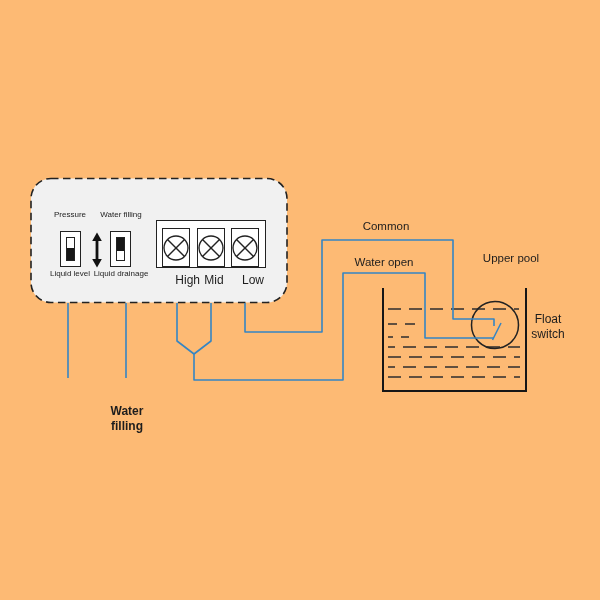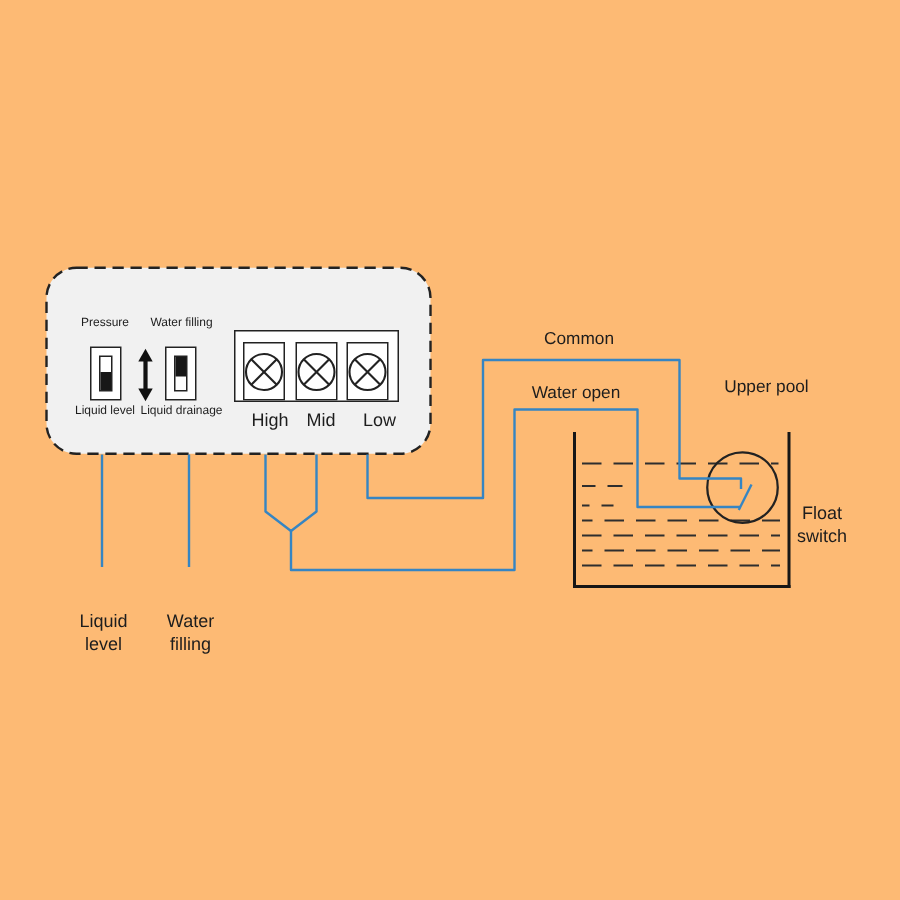--- a/index.html
+++ b/index.html
@@ -6,21 +6,21 @@
   .canvas{
     position:relative;width:600px;height:600px;background:#fdba74;overflow:hidden;
     font-family:"Liberation Sans", sans-serif;color:#1d1d1d;
   }
   .layer{position:absolute;left:0;top:0;width:600px;height:600px;}
   .abs{position:absolute;}
   .lbl{position:absolute;text-align:center;color:#1d1d1d;}
   .lbl-md{font-size:11.5px;line-height:13px;}
   .lbl-lg{font-size:12px;line-height:14.5px;}
   .lbl-sm{font-size:8px;line-height:9px;}
-  .two-line{white-space:pre-line;margin-top:23px;}
+  .two-line{white-space:pre-line;}
   
   .switch-body{
     position:absolute;width:21px;height:36px;background:#ffffff;
     border:1.5px solid #222;box-sizing:border-box;
   }
   .knob{
     position:absolute;left:4.5px;top:4.5px;width:9px;height:24px;
     border:1px solid #222;box-sizing:border-box;background:#ffffff;
   }
   .knob-fill{position:absolute;left:0;width:100%;background:#171717;}
@@ -93,21 +93,21 @@
     </div>
     <div class="terminal-cell" style="left:74px;">
       <svg width="26" height="26" viewBox="0 0 26 26">
         <circle cx="13" cy="13" r="12" class="ink" stroke-width="1.4"></circle>
         <line x1="4.5" y1="4.5" x2="21.5" y2="21.5" class="ink" stroke-width="1.4"></line>
         <line x1="21.5" y1="4.5" x2="4.5" y2="21.5" class="ink" stroke-width="1.4"></line>
       </svg>
     </div>
   </div>
 
-  <div class="lbl lbl-lg abs" style="left:160px;top:273px;width:40px;">High</div>
+  <div class="lbl lbl-lg abs" style="left:160px;top:273px;width:40px;text-align:right;">High</div>
   <div class="lbl lbl-lg abs" style="left:194px;top:273px;width:40px;">Mid</div>
   <div class="lbl lbl-lg abs" style="left:233px;top:273px;width:40px;">Low</div>
 
   <div class="tank"></div>
 
   <svg class="layer" viewBox="0 0 600 600">
 
     <g>
       <line class="water" x1="388" y1="309" x2="519" y2="309"></line>
       <line class="water" x1="388" y1="324" x2="415" y2="324" stroke-dashoffset="4"></line>
@@ -129,18 +129,16 @@
       <polyline class="wire" points="245,303 245,332 322,332 322,240 453,240 453,319 494,319 494,326"></polyline>
       <line class="wire" x1="492.5" y1="340" x2="501" y2="323"></line>
     </g>
   </svg>
 
   <div class="lbl lbl-md abs" style="left:336px;top:220px;width:100px;">Common</div>
   <div class="lbl lbl-md abs" style="left:334px;top:256px;width:100px;">Water open</div>
   <div class="lbl lbl-md abs" style="left:461px;top:252px;width:100px;">Upper pool</div>
   <div class="lbl lbl-lg two-line abs" style="left:519px;top:312px;width:58px;">Float
 switch</div>
-  <div class="lbl lbl-lg two-line abs" style="left:40px;top:384px;width:58px;">Liquid
-level</div>
-  <div class="lbl lbl-lg two-line abs" style="left:98px;top:384px;width:58px;">Water
+  <div class="lbl lbl-lg two-line abs" style="left:98px;top:404px;width:58px;font-weight:bold;">Water
 filling</div>
 
 </div>
 
 </body></html>

